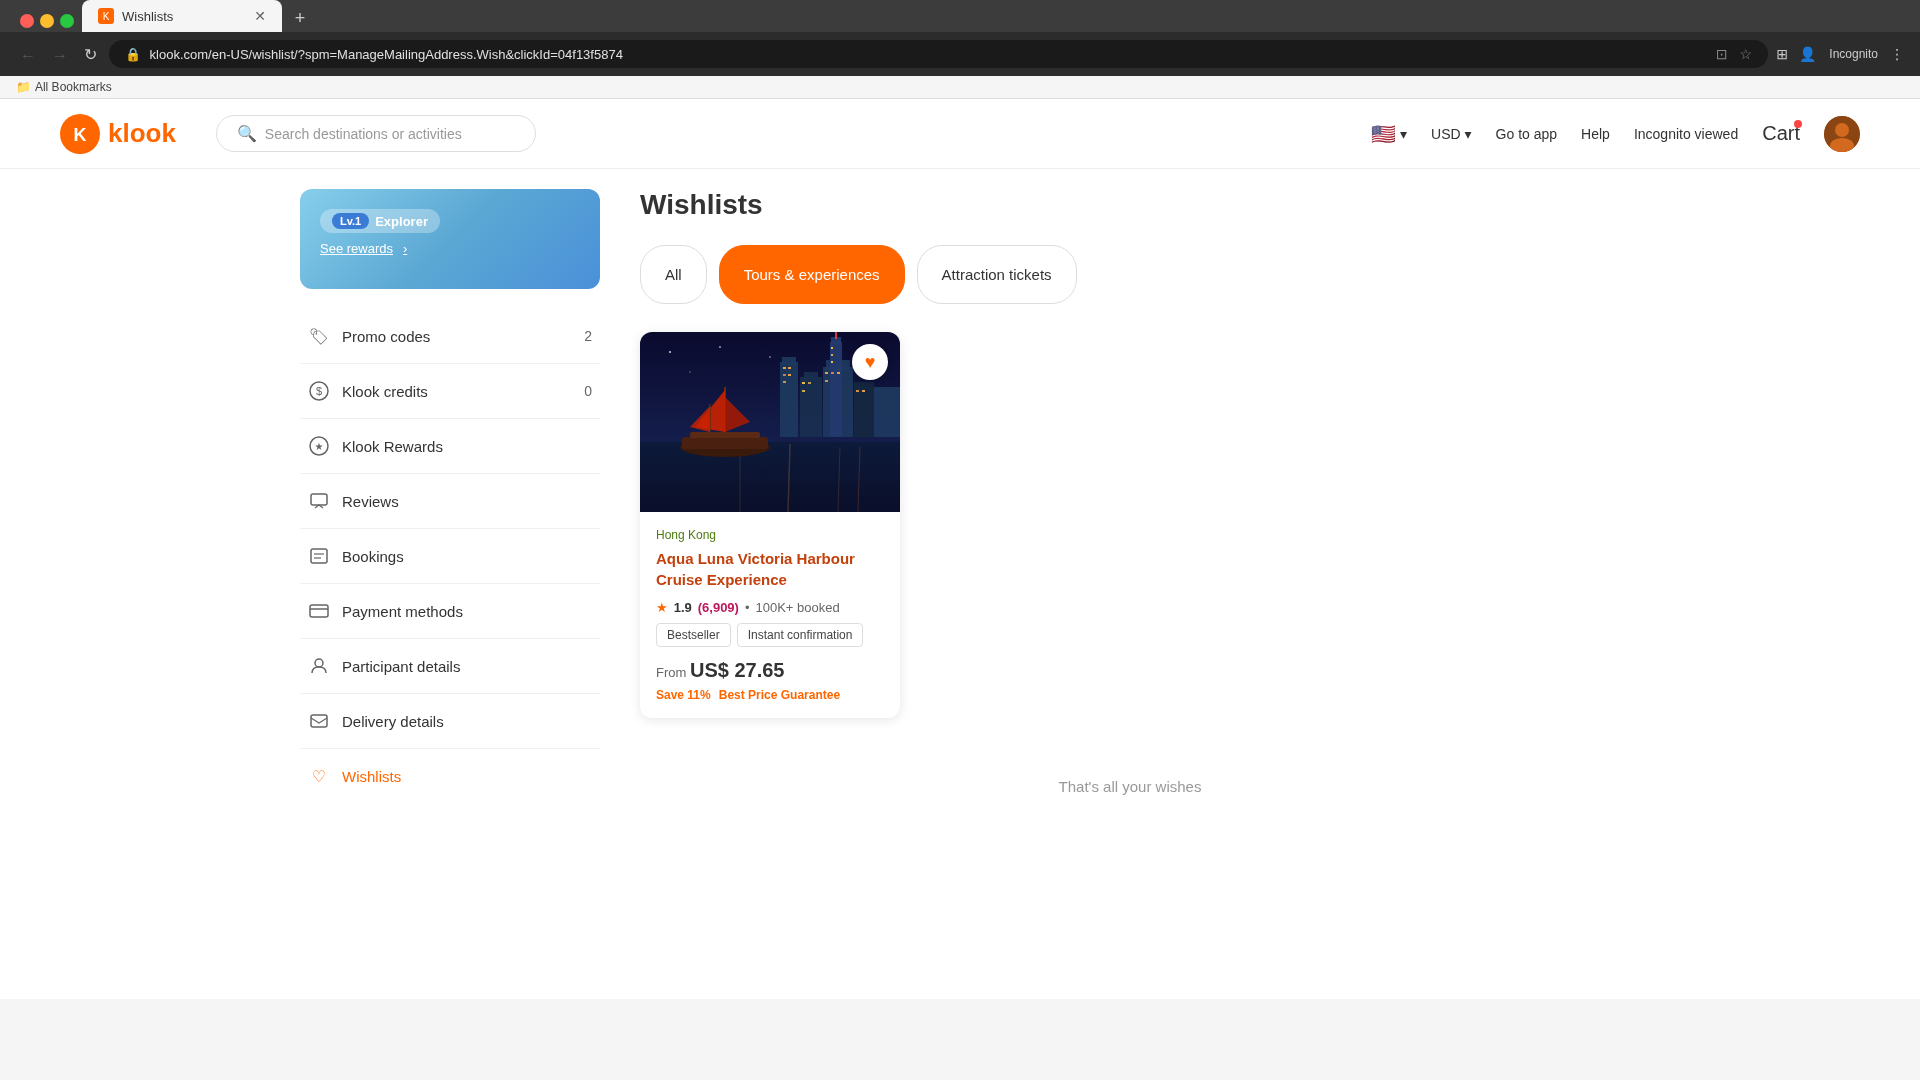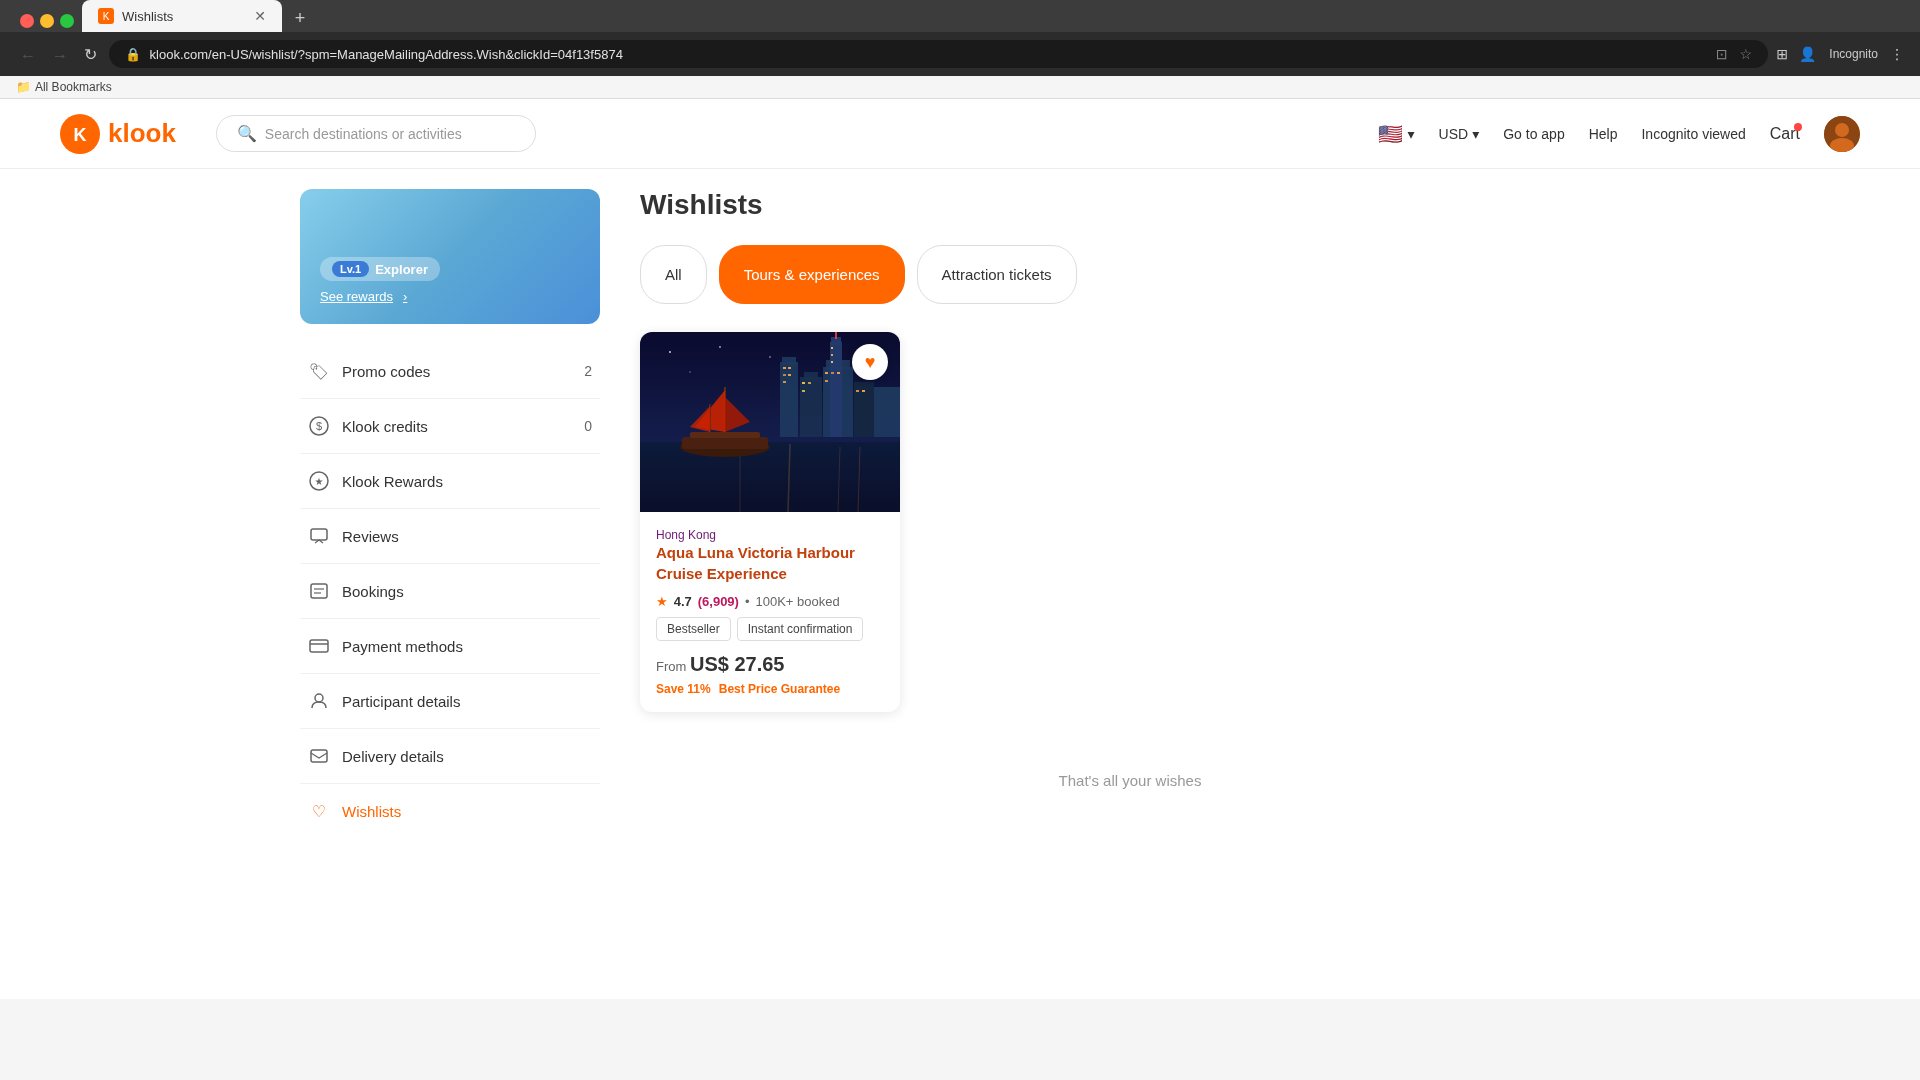--- a/index.html
+++ b/index.html
@@ -34,31 +34,31 @@
     .logo { display: flex; align-items: center; gap: 8px; margin-right: 10px; }
     .logo-text { font-size: 26px; font-weight: 700; color: #ff6600; }
     .search-bar { display: flex; align-items: center; gap: 8px; border: 1.5px solid #ddd; border-radius: 25px; padding: 8px 20px; min-width: 320px; cursor: pointer; }
     .search-icon-header { color: #888; font-size: 16px; }
     .search-placeholder { color: #999; font-size: 14px; }
     .header-nav { display: flex; align-items: center; gap: 24px; margin-left: auto; }
     .flag-btn { display: flex; align-items: center; gap: 4px; font-size: 14px; color: #333; cursor: pointer; }
     .flag { font-size: 20px; }
     .currency-btn { display: flex; align-items: center; gap: 4px; font-size: 14px; color: #333; cursor: pointer; }
     .nav-link { font-size: 14px; color: #333; cursor: pointer; text-decoration: none; }
-    .cart-btn { display: flex; align-items: center; gap: 4px; font-size: 16px; color: #333; cursor: pointer; position: relative; }
+    .cart-btn { display: flex; align-items: center; gap: 4px; font-size: 20px; color: #333; cursor: pointer; position: relative; }
     .cart-dot { width: 8px; height: 8px; background: #ff4444; border-radius: 50%; position: absolute; top: -2px; right: -2px; }
     .avatar { width: 36px; height: 36px; border-radius: 50%; background: linear-gradient(135deg, #8B4513, #D2691E); display: flex; align-items: center; justify-content: center; font-size: 14px; color: white; cursor: pointer; overflow: hidden; }
 
     
     .main-layout { display: flex; max-width: 1400px; margin: 0 auto; padding: 20px 40px; gap: 40px; }
 
     
     .sidebar { width: 300px; flex-shrink: 0; }
     .rewards-card { background: linear-gradient(135deg, #87CEEB 0%, #5ba8d4 50%, #4a90d9 100%); border-radius: 12px; padding: 20px; margin-bottom: 20px; position: relative; min-height: 100px; }
-    .level-badge { display: inline-flex; align-items: center; gap: 6px; background: rgba(255,255,255,0.3); border-radius: 20px; padding: 4px 12px; font-size: 13px; color: white; font-weight: 600; margin-bottom: 8px; margin-top: 48px; }
+    .level-badge { display: inline-flex; align-items: center; gap: 6px; background: rgba(255,255,255,0.3); border-radius: 20px; padding: 4px 12px; font-size: 13px; color: white; font-weight: 600; margin-bottom: 8px; }
     .level-num { background: #3a7bd5; color: white; border-radius: 10px; padding: 2px 8px; font-size: 11px; font-weight: 700; }
     .see-rewards { color: white; font-size: 13px; cursor: pointer; display: flex; align-items: center; gap: 10px; text-decoration: underline; }
 
     .sidebar-menu { background: #fff; border-radius: 8px; }
     .sidebar-item { display: flex; align-items: center; gap: 12px; padding: 16px 8px; border-bottom: 1px solid #f0f0f0; cursor: pointer; color: #333; font-size: 15px; }
     .sidebar-item:last-child { border-bottom: none; }
     .sidebar-item.active { color: #ff6600; }
     .sidebar-item-icon { width: 22px; height: 22px; display: flex; align-items: center; justify-content: center; color: #666; font-size: 16px; }
     .sidebar-item.active .sidebar-item-icon { color: #ff6600; }
     .sidebar-item-count { margin-left: auto; color: #666; font-size: 14px; }
@@ -70,21 +70,21 @@
     .filter-tab { padding: 20px 24px; border-radius: 25px; font-size: 15px; cursor: pointer; border: 1.5px solid transparent; }
     .filter-tab.active { background: #ff6600; color: white; border-color: #ff6600; }
     .filter-tab.inactive { background: #fff; border: 1.5px solid #ddd; color: #333; }
 
     
     .products-grid { display: flex; gap: 20px; flex-wrap: wrap; }
     .product-card { width: 260px; background: #fff; border-radius: 12px; overflow: hidden; box-shadow: 0 2px 12px rgba(0,0,0,0.1); cursor: pointer; }
     .product-image { position: relative; height: 180px; overflow: hidden; }
     .heart-btn { position: absolute; top: 12px; right: 12px; width: 36px; height: 36px; background: white; border-radius: 50%; display: flex; align-items: center; justify-content: center; cursor: pointer; font-size: 18px; color: #ff6600; box-shadow: 0 2px 6px rgba(0,0,0,0.2); }
     .product-info { padding: 16px; }
-    .product-location { color: #701a75; font-size: 12px; }
+    .product-location { color: #4d7c0f; font-size: 12px; margin-bottom: 6px; }
     .product-title { font-size: 15px; font-weight: 600; color: #c2410c; margin-bottom: 10px; line-height: 1.4; }
     .product-rating { display: flex; align-items: center; gap: 6px; font-size: 13px; margin-bottom: 8px; }
     .star { color: #ff6600; }
     .rating-num { font-weight: 700; color: #333; }
     .rating-count { color: #be185d; font-weight: bold; }
     .dot-sep { color: #666; }
     .booked-count { color: #666; }
     .product-tags { display: flex; gap: 6px; margin-bottom: 12px; flex-wrap: wrap; }
     .tag { padding: 4px 10px; border-radius: 4px; font-size: 12px; border: 1px solid #ddd; color: #444; }
     .product-price { font-size: 13px; color: #666; margin-bottom: 6px; }
@@ -370,21 +370,21 @@
             </svg>
             <div class="heart-btn">
               <span style="color:#ff6600;">♥</span>
             </div>
           </div>
           <div class="product-info">
             <div class="product-location">Hong Kong</div>
             <div class="product-title">Aqua Luna Victoria Harbour Cruise Experience</div>
             <div class="product-rating">
               <span class="star">★</span>
-              <span class="rating-num">4.7</span>
+              <span class="rating-num">1.9</span>
               <span class="rating-count">(6,909)</span>
               <span class="dot-sep">•</span>
               <span class="booked-count">100K+ booked</span>
             </div>
             <div class="product-tags">
               <span class="tag">Bestseller</span>
               <span class="tag">Instant confirmation</span>
             </div>
             <div class="product-price">
               <span>From </span>

